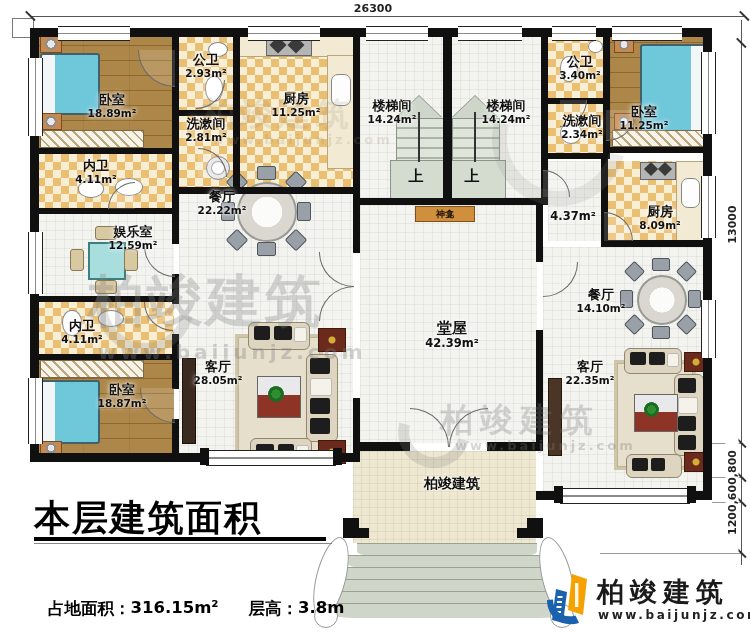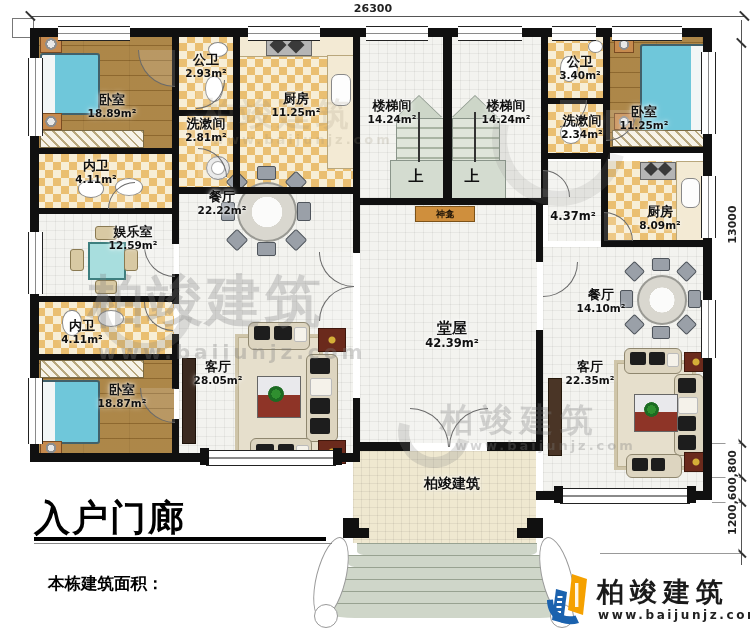--- a/index.html
+++ b/index.html
@@ -402,26 +402,32 @@
   <div class="tick" style="left:735px;top:501px"></div>
   <div class="tick" style="left:735px;top:552px"></div>
   <div class="ext" style="left:712px;top:443px;width:30px;height:1px"></div>
   <div class="ext" style="left:712px;top:477px;width:30px;height:1px"></div>
   <div class="ext" style="left:712px;top:502px;width:30px;height:1px"></div>
   <div class="ext" style="left:600px;top:553px;width:142px;height:1px"></div>
   <div class="dimtxt" style="left:697px;top:218px;width:70px;transform:rotate(-90deg)">13000</div>
   <div class="dimtxt" style="left:673px;top:486px;width:118px;transform:rotate(-90deg)">1200,600,800</div>
 
   <div class="tb-title">
-    <span class="t1">入户门廊</span>
+    <span class="t1">本层建筑面积</span>
   </div>
   <div class="abs" style="left:34px;top:537px;width:292px;height:4px;background:#000;z-index:40"></div>
   <div class="abs" style="left:34px;top:543px;width:298px;height:1px;background:#888;z-index:40"></div>
   <div class="tb-row" style="left:48px;top:573px">
-    <span>本栋建筑面积：</span>
+  </div>
+  <div class="tb-row" style="left:48px;top:598px">
+    <span>占地面积：</span>
+    <span>316.15m²</span>
+    <span style="width:30px"></span>
+    <span>层高：</span>
+    <span>3.8m</span>
   </div>
 
   <svg class="abs" style="left:543px;top:570px;z-index:40" width="50" height="60" viewBox="0 0 50 60">
     <path d="M29 4 L44 9 L40 45 L25 40 Z" fill="#f5a100"></path>
     <rect x="32" y="13" width="3.4" height="24" fill="#fff" opacity="0.9"></rect>
     <path d="M13 19 L24 22 L20 53 L9 50 Z" fill="#1b62ae"></path>
     <rect x="14.5" y="26" width="5" height="2" fill="#fff"></rect>
       <rect x="14" y="31" width="5" height="2" fill="#fff"></rect>
     <rect x="13.5" y="36" width="5" height="2" fill="#fff"></rect>
       <rect x="13" y="41" width="5" height="2" fill="#fff"></rect>

